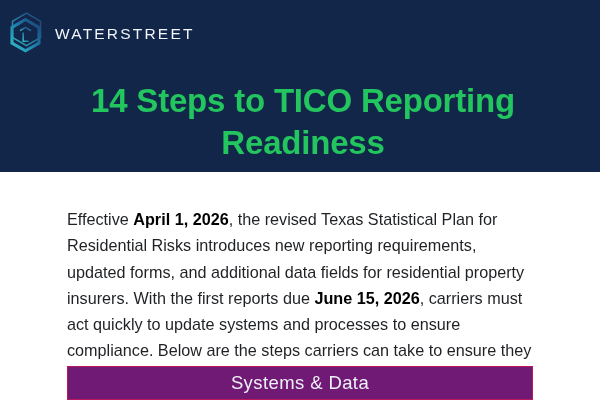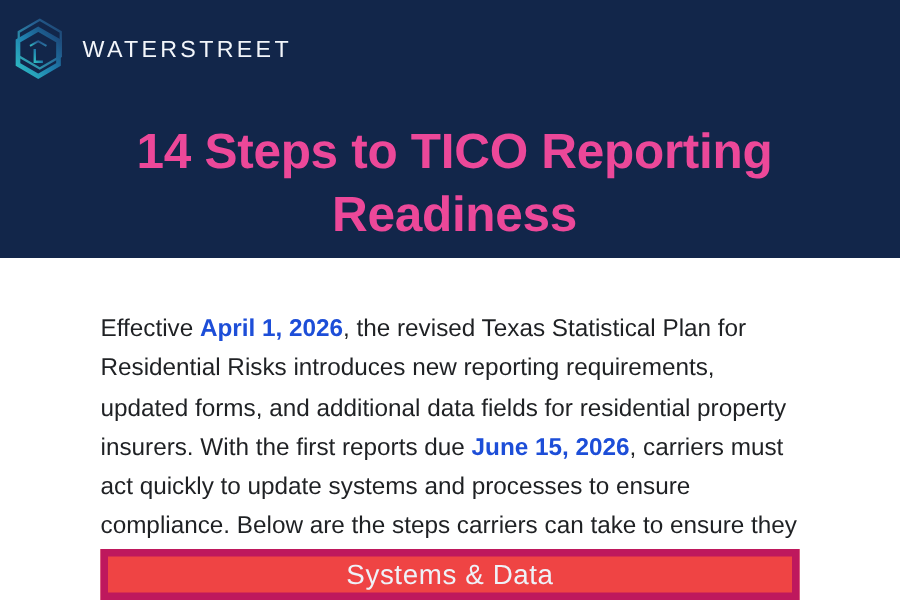--- a/index.html
+++ b/index.html
@@ -79,21 +79,21 @@
 
   .headline {
     position: absolute;
     left: 60px;
     top: 58px;
     width: 486px;
     text-align: center;
     font-family: "Liberation Sans", sans-serif;
     font-size: 33px;
     font-weight: bold;
-    color: #ec4899;
+    color: #22c55e;
     line-height: 1.27;
     letter-spacing: -0.2px;
   }
 
   
   .body-area {
     position: absolute;
     left: 0;
     top: 172px;
     width: 600px;
@@ -109,31 +109,31 @@
     font-family: "Liberation Sans", sans-serif;
     font-size: 16.2px;
     font-weight: 400;
     color: #1f2124;
     line-height: 1.62;
     text-align: left;
   }
 
   .intro-paragraph b {
     font-weight: bold;
-    color: #1d4ed8;
+    color: #000000;
   }
 
   .section-banner {
     position: absolute;
     left: 67px;
     top: 194px;
     width: 466px;
     height: 34px;
-    background: #ef4444;
-    border: 5px solid #be185d;
+    background: #701a75;
+    border: 1px solid #be185d;
     box-sizing: border-box;
     display: flex;
     align-items: center;
     justify-content: center;
   }
 
   .section-banner-label {
     font-family: "Liberation Sans", sans-serif;
     font-size: 18.5px;
     font-weight: 400;

